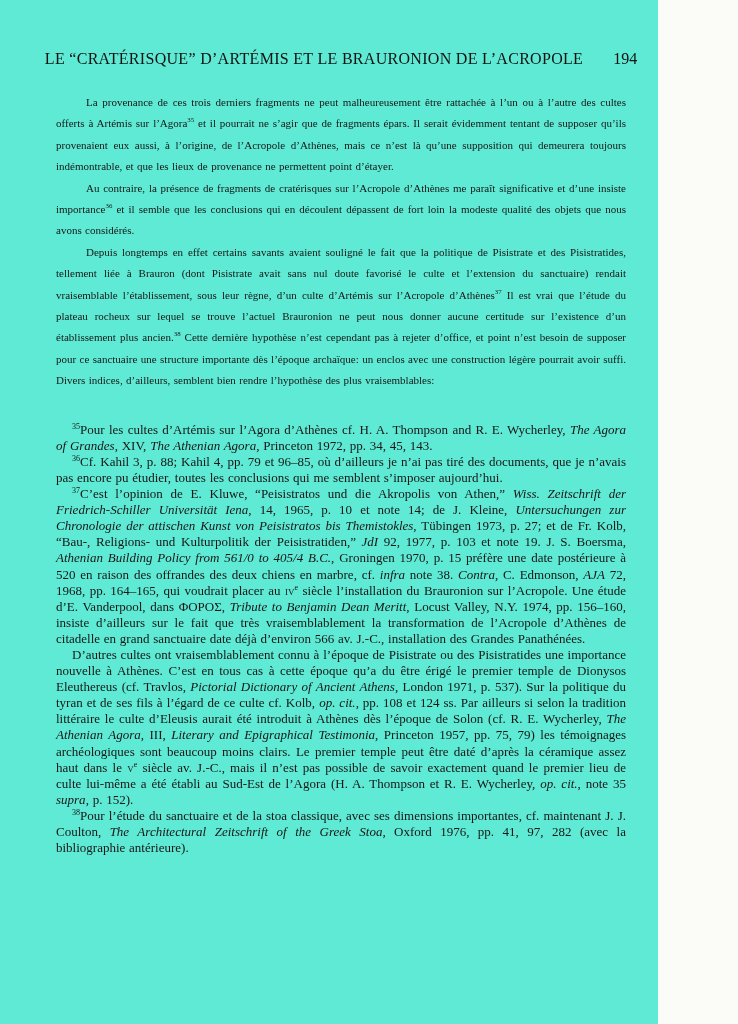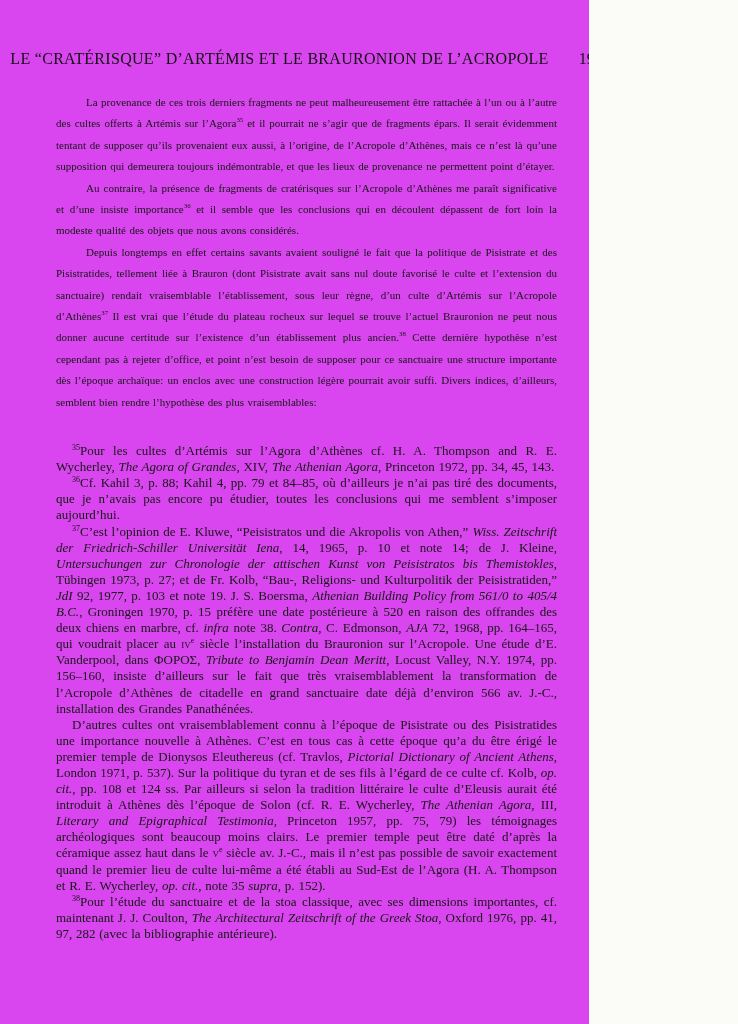--- a/index.html
+++ b/index.html
@@ -3,24 +3,24 @@
 <meta charset="utf-8">
 <title>Page scan</title>
 <style>
   html, body {
     margin: 0;
     padding: 0;
     background: #fbfbf8;
   }
   .page {
     position: relative;
-    width: 589px;
+    width: 658px;
     height: 1024px;
     box-sizing: border-box;
-    background: #d946ef;
+    background: #5eead4;
     color: #161616;
     font-family: "Liberation Serif", "DejaVu Serif", serif;
     padding: 50px 32px 0 56px;
     overflow: hidden;
     -webkit-hyphens: auto;
     hyphens: auto;
   }
   .doc-header {
     display: flex;
     justify-content: center;
@@ -74,19 +74,19 @@
   </header>
 
   <main class="article-body">
     <p><span>La provenance de ces trois derniers fragments ne peut malheureusement être rattachée à l’un ou à l’autre des cultes offerts à Artémis sur l’Agora</span><sup>35</sup><span> et il pourrait ne s’agir que de fragments épars. Il serait évidemment tentant de supposer qu’ils provenaient eux aussi, à l’origine, de l’Acropole d’Athènes, mais ce n’est là qu’une supposition qui demeurera toujours indémontrable, et que les lieux de provenance ne permettent point d’étayer.</span></p>
     <p><span>Au contraire, la présence de fragments de cratérisques sur l’Acropole d’Athènes me paraît significative et d’une insiste importance</span><sup>36</sup><span> et il semble que les conclusions qui en découlent dépassent de fort loin la modeste qualité des objets que nous avons considérés.</span></p>
     <p><span>Depuis longtemps en effet certains savants avaient souligné le fait que la politique de Pisistrate et des Pisistratides, tellement liée à Brauron (dont Pisistrate avait sans nul doute favorisé le culte et l’extension du sanctuaire) rendait vraisemblable l’établissement, sous leur règne, d’un culte d’Artémis sur l’Acropole d’Athènes</span><sup>37</sup><span> Il est vrai que l’étude du plateau rocheux sur lequel se trouve l’actuel Brauronion ne peut nous donner aucune certitude sur l’existence d’un établissement plus ancien.</span><sup>38</sup><span> Cette dernière hypothèse n’est cependant pas à rejeter d’office, et point n’est besoin de supposer pour ce sanctuaire une structure importante dès l’époque archaïque: un enclos avec une construction légère pourrait avoir suffi. Divers indices, d’ailleurs, semblent bien rendre l’hypothèse des plus vraisemblables:</span></p>
   </main>
 
   <section class="footnotes">
     <p><sup>35</sup><span>Pour les cultes d’Artémis sur l’Agora d’Athènes cf. H. A. Thompson and R. E. Wycherley, </span><i>The Agora of Grandes</i><span>, XIV, </span><i>The Athenian Agora</i><span>, Princeton 1972, pp. 34, 45, 143.</span></p>
-    <p><sup>36</sup><span>Cf. Kahil 3, p. 88; Kahil 4, pp. 79 et 84–85, où d’ailleurs je n’ai pas tiré des documents, que je n’avais pas encore pu étudier, toutes les conclusions qui me semblent s’imposer aujourd’hui.</span></p>
+    <p><sup>36</sup><span>Cf. Kahil 3, p. 88; Kahil 4, pp. 79 et 96–85, où d’ailleurs je n’ai pas tiré des documents, que je n’avais pas encore pu étudier, toutes les conclusions qui me semblent s’imposer aujourd’hui.</span></p>
     <p><sup>37</sup><span>C’est l’opinion de E. Kluwe, “Peisistratos und die Akropolis von Athen,” </span><i>Wiss. Zeitschrift der Friedrich-Schiller Universität Iena</i><span>, 14, 1965, p. 10 et note 14; de J. Kleine, </span><i>Untersuchungen zur Chronologie der attischen Kunst von Peisistratos bis Themistokles</i><span>, Tübingen 1973, p. 27; et de Fr. Kolb, “Bau-, Religions- und Kulturpolitik der Peisistratiden,” </span><i>JdI</i><span> 92, 1977, p. 103 et note 19. J. S. Boersma, </span><i>Athenian Building Policy from 561/0 to 405/4 B.C.</i><span>, Groningen 1970, p. 15 préfère une date postérieure à 520 en raison des offrandes des deux chiens en marbre, cf. </span><i>infra</i><span> note 38. </span><i>Contra</i><span>, C. Edmonson, </span><i>AJA</i><span> 72, 1968, pp. 164–165, qui voudrait placer au </span><span class="sc">iv</span><sup>e</sup><span> siècle l’installation du Brauronion sur l’Acropole. Une étude d’E. Vanderpool, dans ΦΟΡΟΣ, </span><i>Tribute to Benjamin Dean Meritt</i><span>, Locust Valley, N.Y. 1974, pp. 156–160, insiste d’ailleurs sur le fait que très vraisemblablement la transformation de l’Acropole d’Athènes de citadelle en grand sanctuaire date déjà d’environ 566 av. J.-C., installation des Grandes Panathénées.</span></p>
     <p><span>D’autres cultes ont vraisemblablement connu à l’époque de Pisistrate ou des Pisistratides une importance nouvelle à Athènes. C’est en tous cas à cette époque qu’a du être érigé le premier temple de Dionysos Eleuthereus (cf. Travlos, </span><i>Pictorial Dictionary of Ancient Athens</i><span>, London 1971, p. 537). Sur la politique du tyran et de ses fils à l’égard de ce culte cf. Kolb, </span><i>op. cit.</i><span>, pp. 108 et 124 ss. Par ailleurs si selon la tradition littéraire le culte d’Eleusis aurait été introduit à Athènes dès l’époque de Solon (cf. R. E. Wycherley, </span><i>The Athenian Agora</i><span>, III, </span><i>Literary and Epigraphical Testimonia</i><span>, Princeton 1957, pp. 75, 79) les témoignages archéologiques sont beaucoup moins clairs. Le premier temple peut être daté d’après la céramique assez haut dans le </span><span class="sc">v</span><sup>e</sup><span> siècle av. J.-C., mais il n’est pas possible de savoir exactement quand le premier lieu de culte lui-même a été établi au Sud-Est de l’Agora (H. A. Thompson et R. E. Wycherley, </span><i>op. cit.</i><span>, note 35 </span><i>supra</i><span>, p. 152).</span></p>
     <p><sup>38</sup><span>Pour l’étude du sanctuaire et de la stoa classique, avec ses dimensions importantes, cf. maintenant J. J. Coulton, </span><i>The Architectural Zeitschrift of the Greek Stoa</i><span>, Oxford 1976, pp. 41, 97, 282 (avec la bibliographie antérieure).</span></p>
   </section>
 
 </div>
 
 </body></html>

